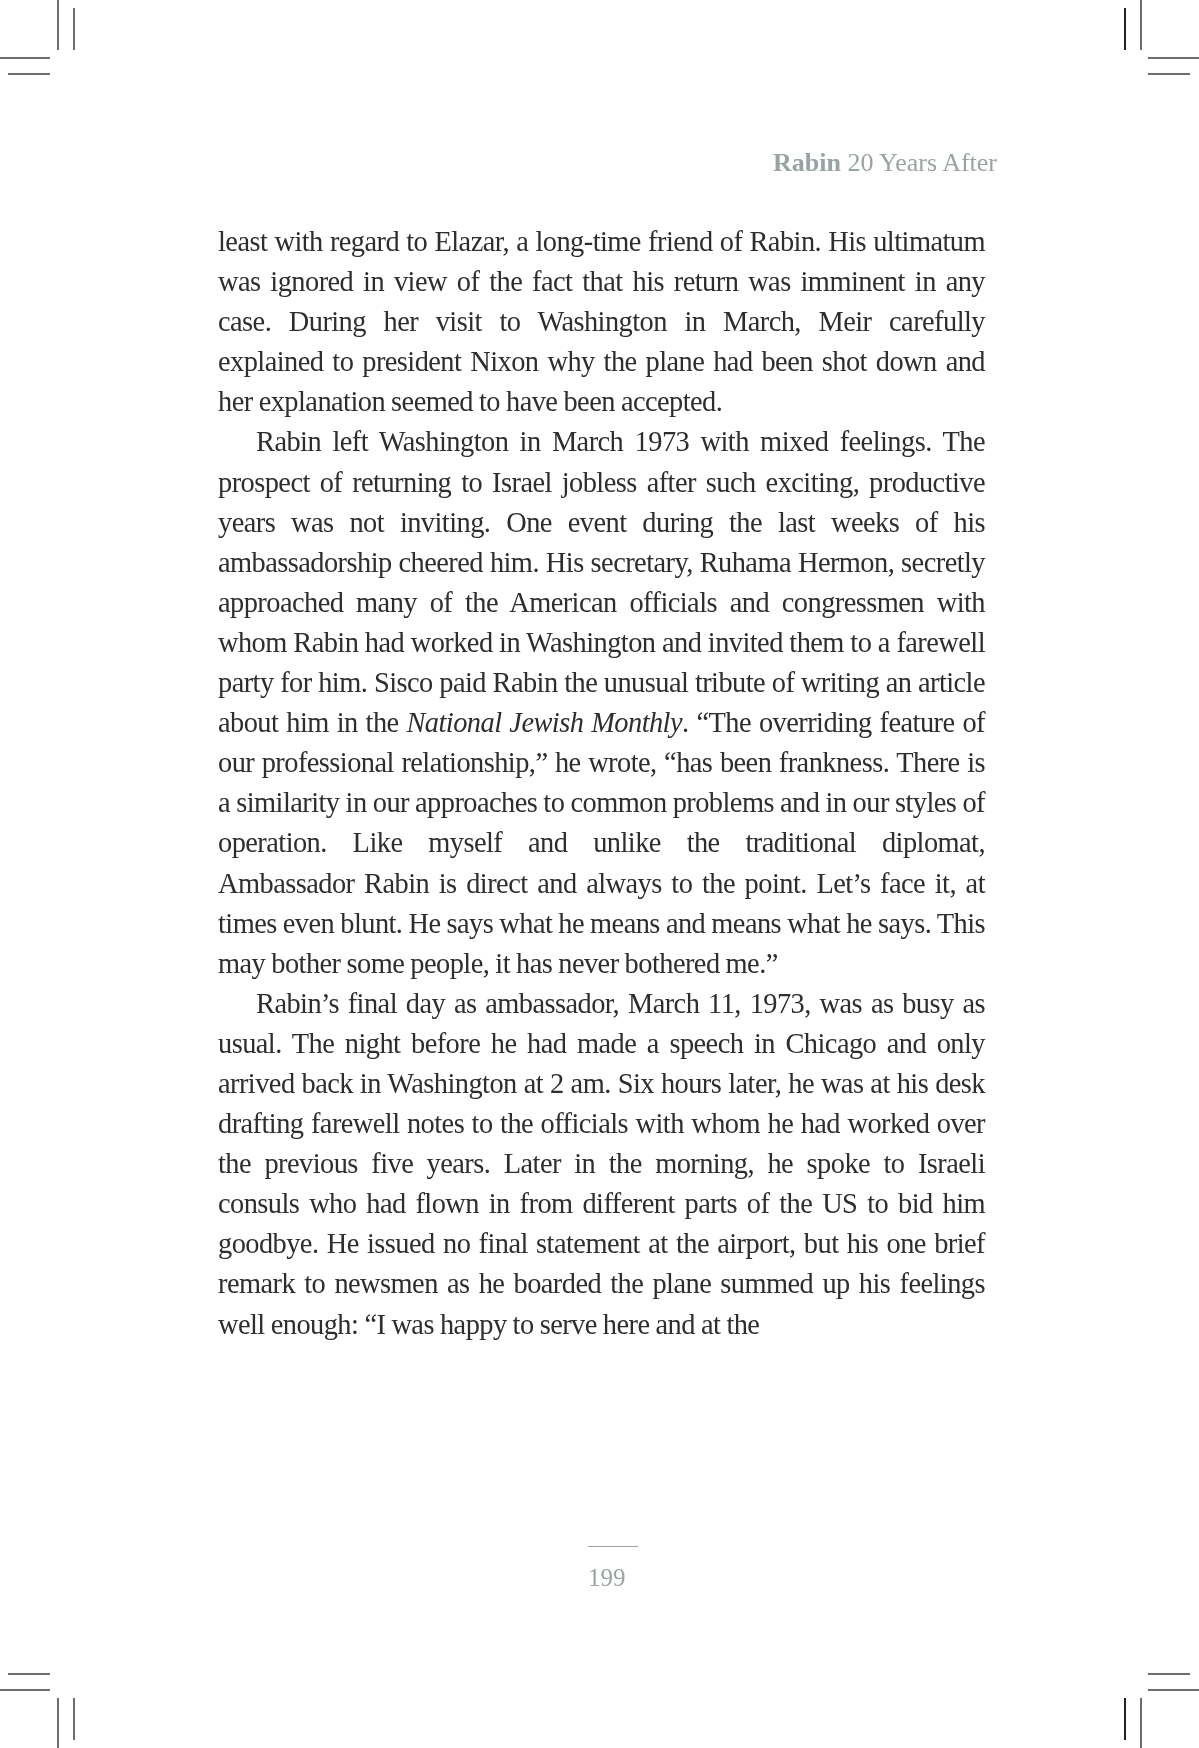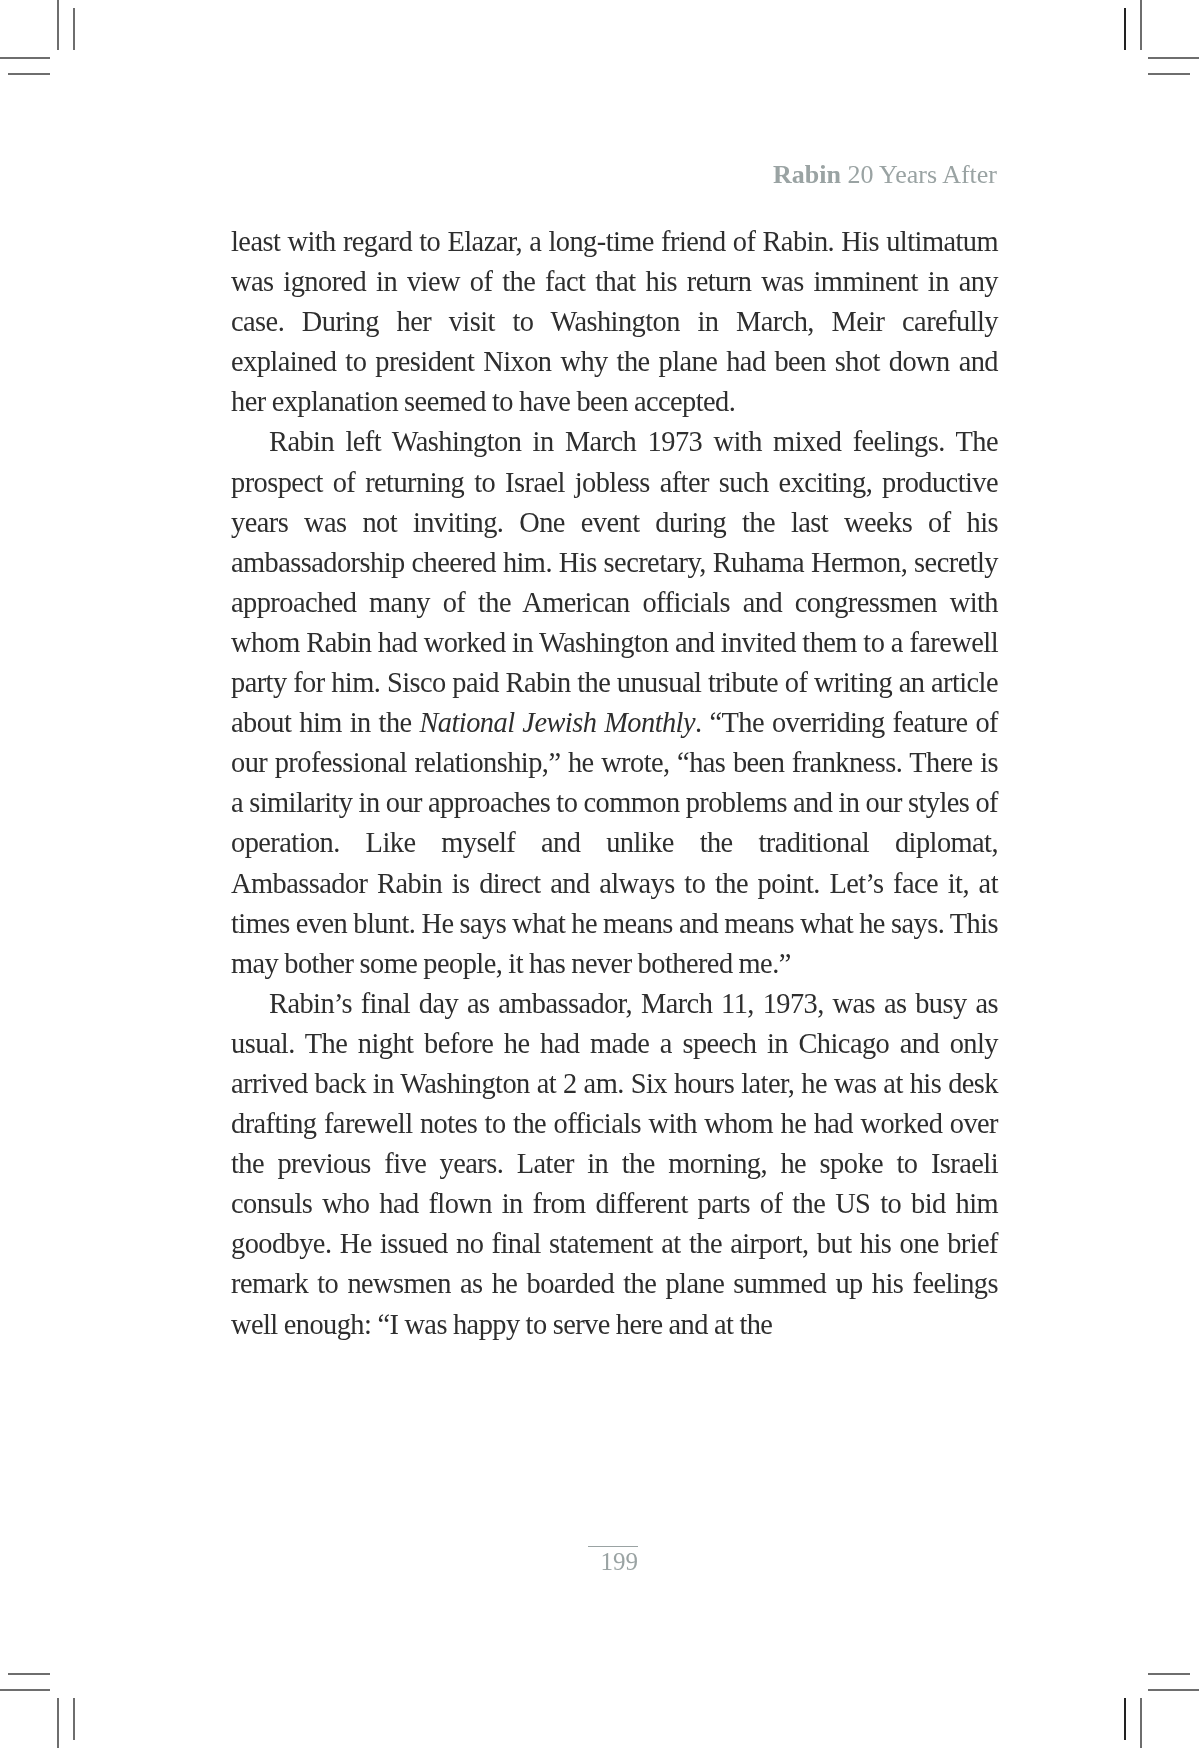--- a/index.html
+++ b/index.html
@@ -2,39 +2,39 @@
 <html><head>
   <meta charset="utf-8">
   <style>
     html, body { margin: 0; padding: 0; background: #ffffff; }
     body { width: 1199px; height: 1748px; position: relative; overflow: hidden; }
     .crop { position: absolute; background: #6e6e6e; }
     .crop.v { width: 2px; }
     .crop.h { height: 2px; }
     .crop.dark { background: #222; }
     .running-head {
-      position: absolute; right: 202px; top: 160px;
+      position: absolute; right: 202px; top: 148px;
       font-family: "Liberation Serif", serif; font-size: 26px;
       color: #9aa3a3; white-space: nowrap;
     }
     .running-head b { font-weight: bold; }
     .body-text {
-      position: absolute; left: 231px; top: 222px; width: 767px;
+      position: absolute; left: 218px; top: 222px; width: 767px;
       font-family: "Liberation Serif", serif; font-size: 28.4px;
       line-height: 40.1px; color: #2e2e2e;
       text-align: justify; letter-spacing: -0.55px; word-spacing: -0.5px;
     }
     .body-text p { margin: 0; text-indent: 0; }
     .body-text p.indent { text-indent: 38px; }
     .body-text i { }
     .page-number {
       position: absolute; left: 588px; top: 1546px; width: 50px;
-      text-align: right; font-family: "Liberation Serif", serif;
+      text-align: left; font-family: "Liberation Serif", serif;
       font-size: 25px; color: #9aa3a3;
-      border-top: 1px solid #9aa3a3; padding-top: 0px; line-height: 30px;
+      border-top: 1px solid #9aa3a3; padding-top: 16px; line-height: 30px;
     }
   </style>
 </head>
 <body>
 
 <div class="crop v" style="left:57px; top:0; height:50px;"></div>
 <div class="crop v" style="left:73px; top:8px; height:42px;"></div>
 <div class="crop h" style="left:0; top:57px; width:50px;"></div>
 <div class="crop h" style="left:8px; top:73px; width:42px;"></div>
 

